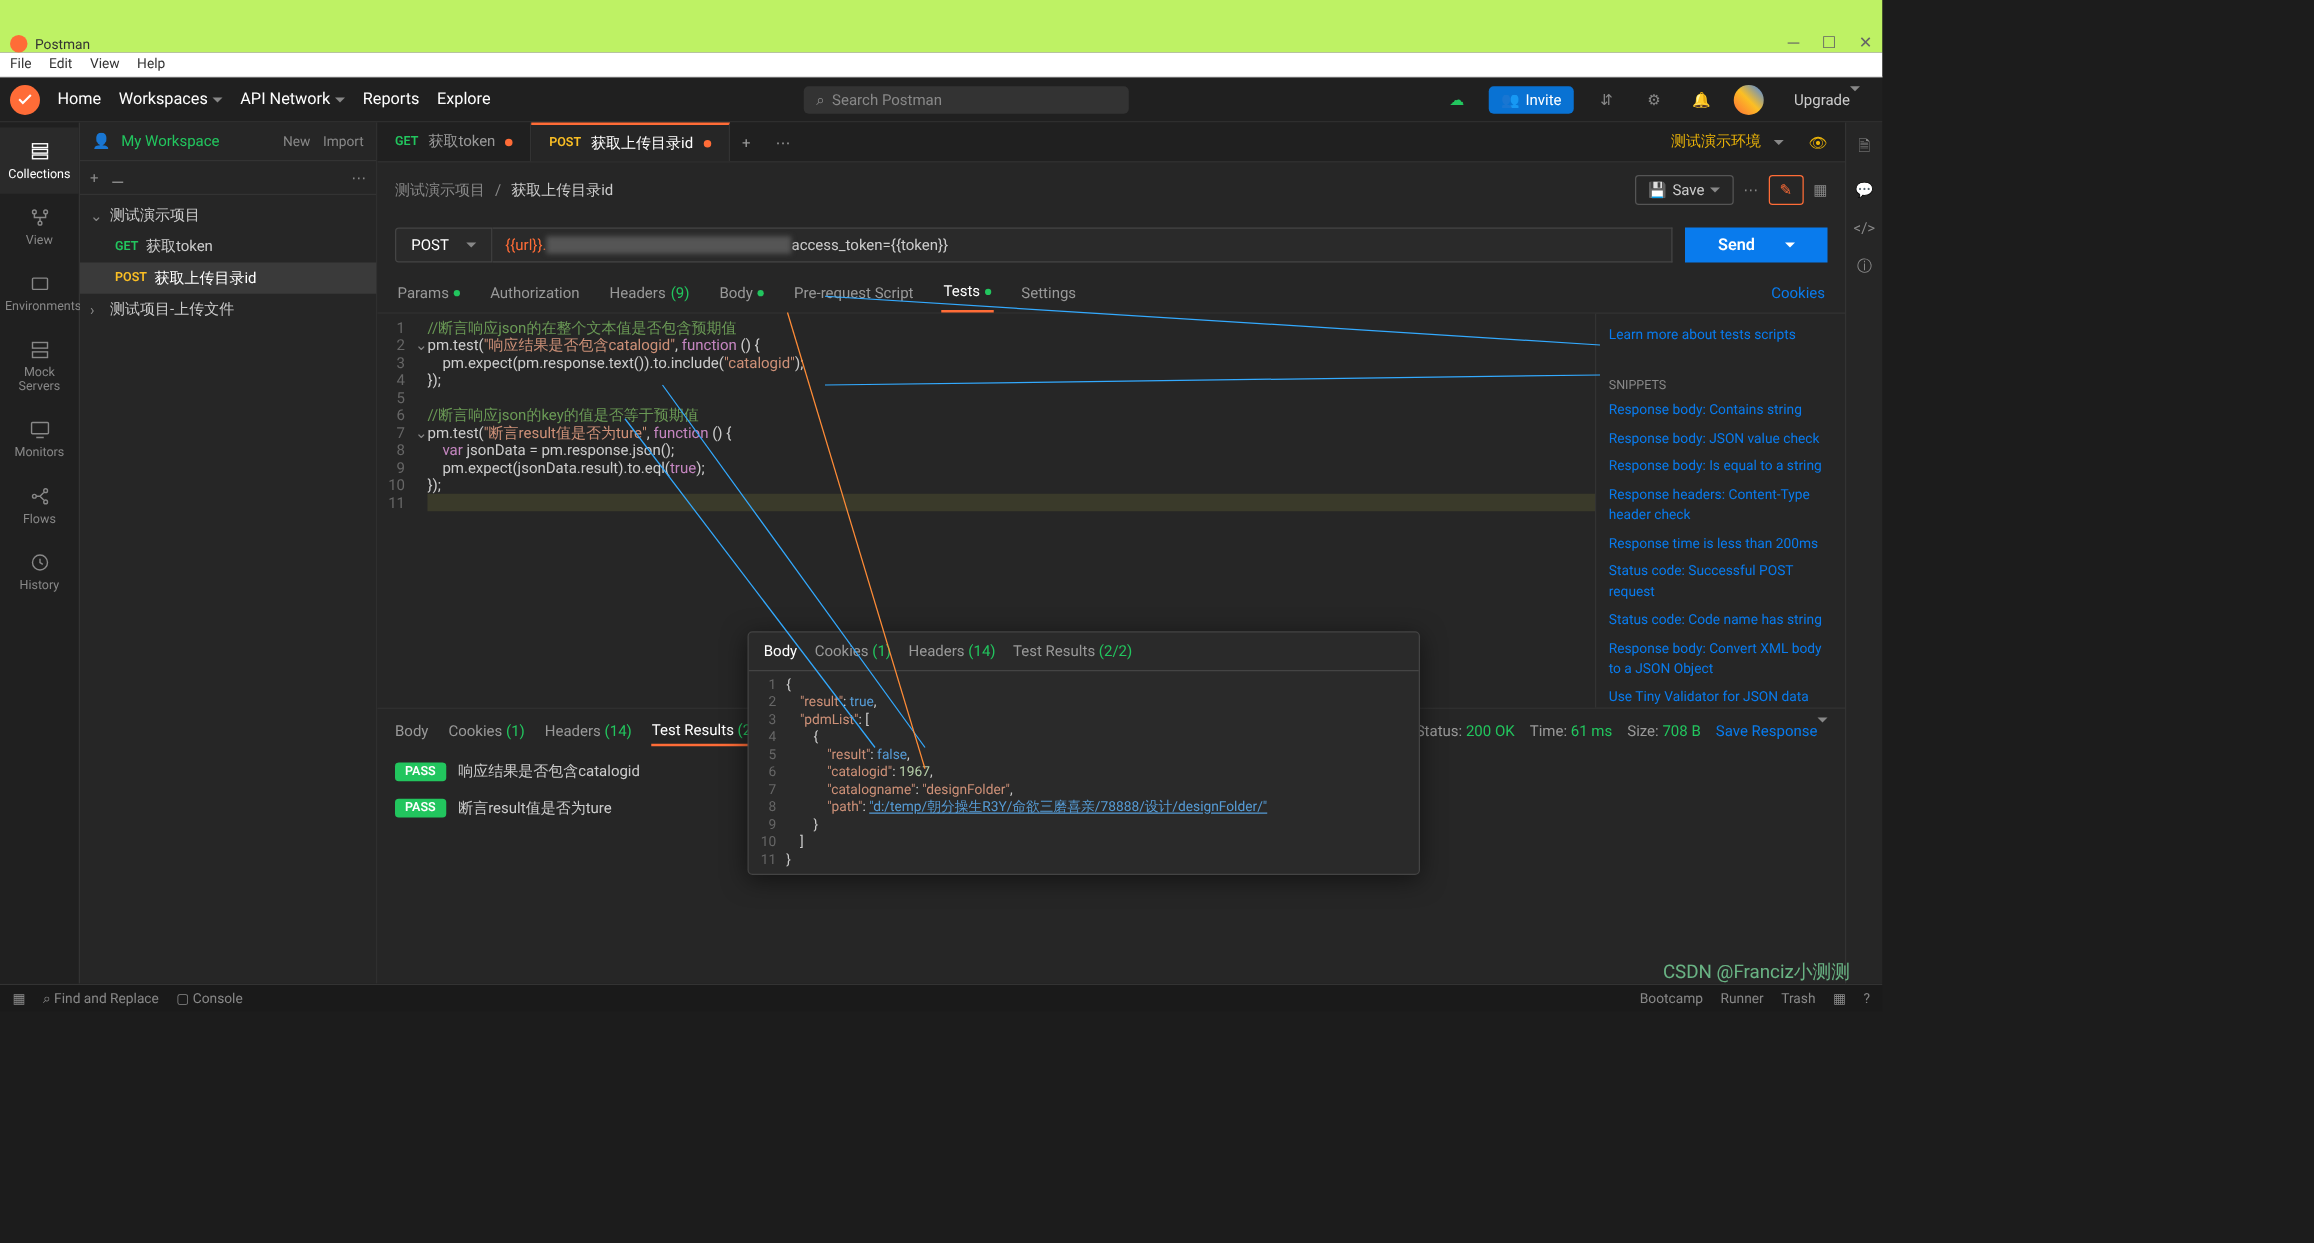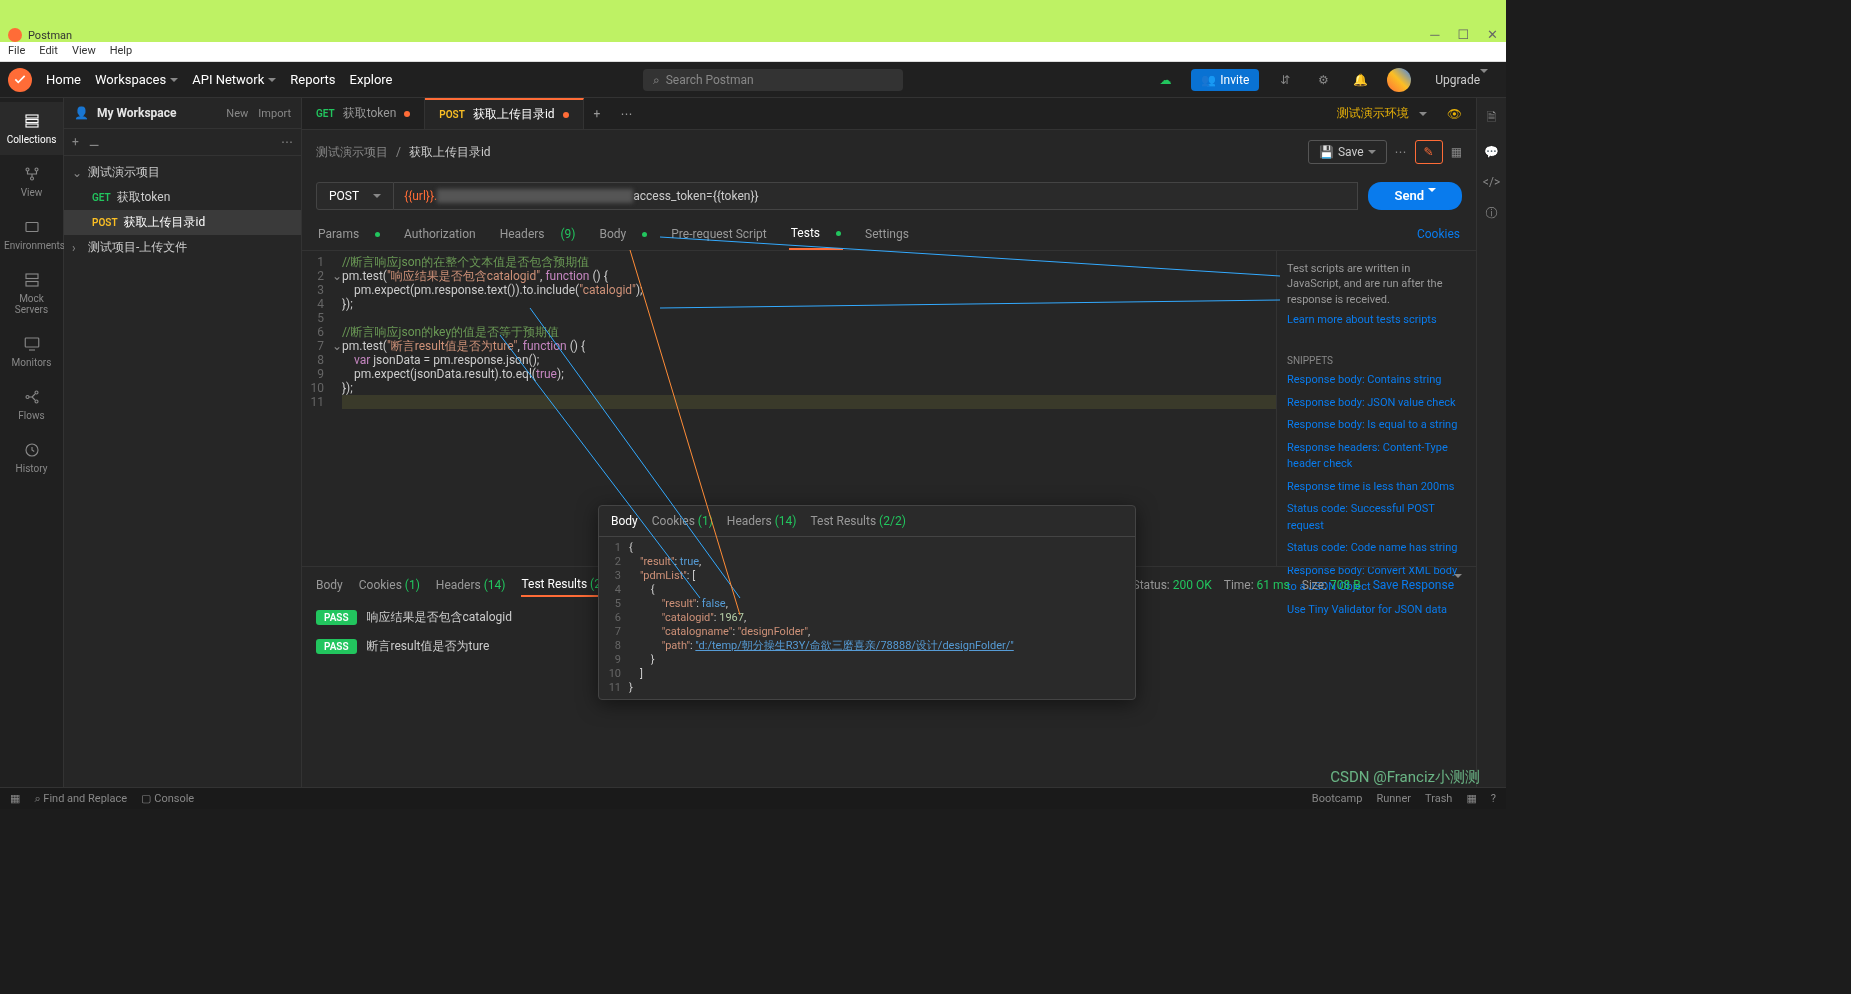--- a/index.html
+++ b/index.html
@@ -21,21 +21,21 @@
 .avatar{width:24px;height:24px;border-radius:50%;background:linear-gradient(45deg,#ff6c37,#fbbf24,#3b82f6)}
 .upgrade{color:#ccc;padding:4px 10px;font-size:12px}
 .sync-icon{color:#22c55e}
 .main{display:flex;height:calc(100% - 120px)}
 .leftbar{width:64px;background:#202020;border-right:1px solid #333;display:flex;flex-direction:column;align-items:center;padding-top:4px}
 .leftbar-item{width:100%;padding:10px 4px;text-align:center;color:#888;cursor:pointer;font-size:10px}
 .leftbar-item.active{background:#2a2a2a;color:#fff}
 .leftbar-icon{width:18px;height:18px;margin:0 auto 4px;display:block}
 .sidebar{width:238px;background:#262626;border-right:1px solid #333;display:flex;flex-direction:column}
 .sidebar-header{padding:8px 10px;display:flex;align-items:center;gap:8px;border-bottom:1px solid #333}
-.sidebar-header .ws-name{color:#e5e5e5;font-weight:700;font-size:12px;flex:1}
+.sidebar-header .ws-name{color:#22c55e;font-weight:400;font-size:12px;flex:1}
 .sidebar-actions{display:flex;gap:10px;color:#888;font-size:11px}
 .sidebar-toolbar{display:flex;padding:6px 8px;gap:10px;color:#888;border-bottom:1px solid #333}
 .tree{padding:4px 0;font-size:12px}
 .tree-item{padding:4px 8px;display:flex;align-items:center;gap:6px;cursor:pointer;color:#ccc}
 .tree-item.selected{background:#3a3a3a;color:#fff}
 .tree-chev{width:10px;display:inline-block;color:#888}
 .method-get{color:#22c55e;font-size:10px;font-weight:600}
 .method-post{color:#fbbf24;font-size:10px;font-weight:600}
 .content{flex:1;display:flex;flex-direction:column;background:#262626;min-width:0}
 .tabs-row{display:flex;align-items:center;height:32px;background:#202020;border-bottom:1px solid #333}
@@ -46,23 +46,23 @@
 .breadcrumb{padding:10px 14px;display:flex;align-items:center;gap:8px;color:#888;font-size:12px}
 .breadcrumb .current{color:#ccc}
 .bc-actions{margin-left:auto;display:flex;gap:8px;align-items:center}
 .save-btn{border:1px solid #555;padding:4px 10px;border-radius:3px;color:#ccc;display:flex;gap:4px;align-items:center}
 .edit-btn{border:1px solid #ff6c37;padding:4px 8px;border-radius:3px;color:#ff6c37}
 .url-row{display:flex;padding:8px 14px;gap:0;align-items:stretch}
 .method-select{background:#2a2a2a;border:1px solid #444;padding:6px 12px;display:flex;align-items:center;gap:14px;color:#fff;border-radius:3px 0 0 3px;font-size:12px}
 .url-input{flex:1;background:#2a2a2a;border:1px solid #444;border-left:none;padding:6px 10px;color:#ccc;font-size:12px;font-family:monospace}
 .url-var{color:#ff6c37}
 .url-blur{background:#555;color:transparent;padding:0 80px;filter:blur(2px)}
-.send-btn{background:#097bed;color:#fff;padding:6px 26px;margin-left:10px;border-radius:13px;display:flex;gap:4px;font-size:13px;font-weight:600}
+.send-btn{background:#097bed;color:#fff;padding:6px 26px;margin-left:10px;border-radius:0;display:flex;align-items:center;gap:24px;font-size:13px;font-weight:600}
 .req-tabs{display:flex;padding:0 14px;gap:20px;border-bottom:1px solid #333;font-size:12px}
-.req-tab{padding:8px 2px;color:#999;cursor:pointer;display:flex;align-items:center;gap:16px}
+.req-tab{padding:8px 2px;color:#999;cursor:pointer;display:flex;align-items:center;gap:4px}
 .req-tab.active{color:#fff;border-bottom:2px solid #ff6c37}
 .green-dot{width:5px;height:5px;border-radius:50%;background:#22c55e}
 .cookies-link{margin-left:auto;color:#097bed}
 .editor-area{display:flex;flex:1;min-height:0}
 .code-editor{flex:1;background:#262626;font-family:Consolas,monospace;font-size:12px;padding:4px 0;position:relative;min-width:0}
 .code-line{display:flex;height:14px;line-height:14px}
 .line-num{width:30px;text-align:right;color:#666;padding-right:8px;user-select:none}
 .line-content{flex:1;white-space:pre;color:#ccc}
 .line-content.hl{background:#3a3a2a}
 .fold{color:#888;width:10px;display:inline-block}
@@ -371,21 +371,20 @@
             <span class="fold"></span>
             <span class="line-content">});</span>
           </div>
         <div class="code-line">
             <span class="line-num">11</span>
             <span class="fold"></span>
             <span class="line-content hl"></span>
           </div>
       </div>
       <div class="snippets">
-        <div class="snippets-desc">Test scripts are written in JavaScript, and are run after the response is received.</div>
         <div class="snippets-link">Learn more about tests scripts</div>
         <div class="snippets-title">SNIPPETS</div>
         <div class="snippet">Response body: Contains string</div>
         <div class="snippet">Response body: JSON value check</div>
         <div class="snippet">Response body: Is equal to a string</div>
         <div class="snippet">Response headers: Content-Type header check</div>
         <div class="snippet">Response time is less than 200ms</div>
         <div class="snippet">Status code: Successful POST request</div>
         <div class="snippet">Status code: Code name has string</div>
         <div class="snippet">Response body: Convert XML body to a JSON Object</div>

